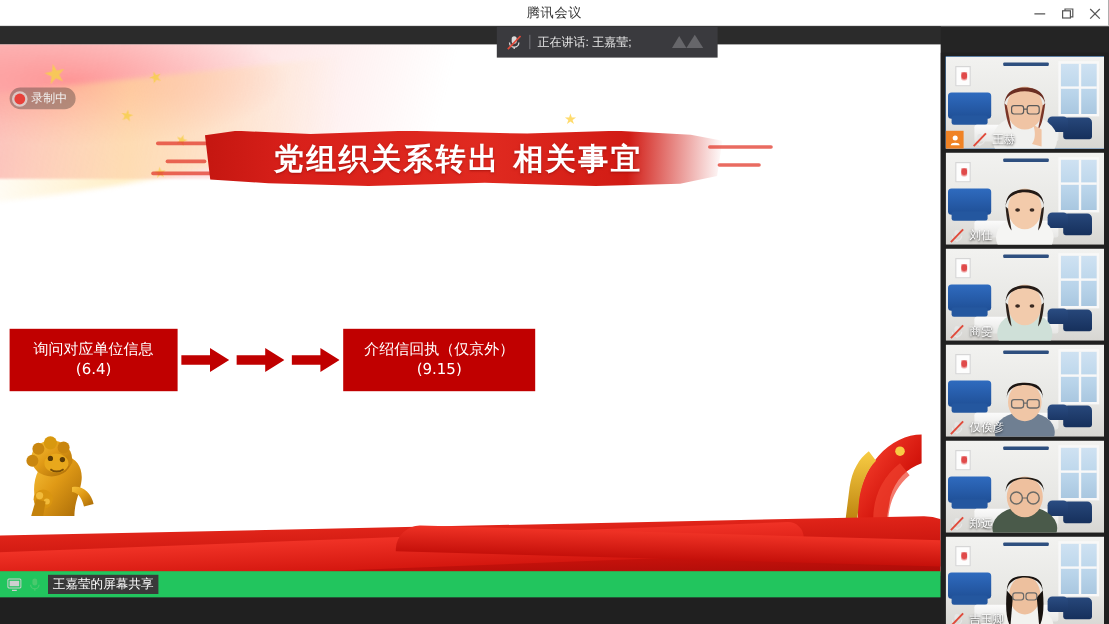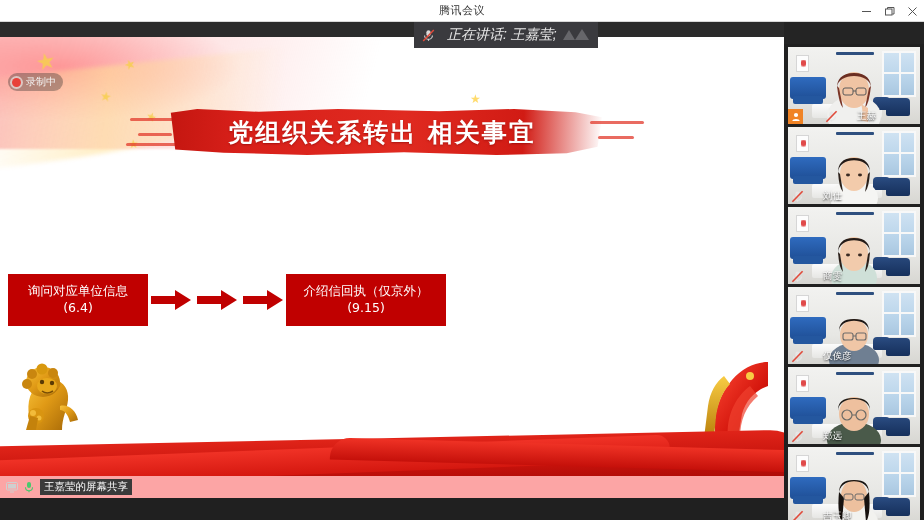--- a/index.html
+++ b/index.html
@@ -158,21 +158,21 @@
 
   
   .speaking {
     position: absolute; left: 414px; top: 0px; width: 184px; height: 26px;
     background: #3a3a3e; display: flex; align-items: center; gap: 6px;
     padding: 0 8px; z-index: 6;
   }
   .speaking .micoff { position: relative; width: 13px; height: 13px; flex: 0 0 13px; }
   .speaking .micoff svg { display: block; }
   .speaking .divider { width: 1px; height: 12px; background: #6a6a6e; }
-  .speaking .sp-text { font-size: 14px; color: #e8e8e8; white-space: nowrap; font-style: italic; }
+  .speaking .sp-text { font-size: 10px; color: #e8e8e8; white-space: nowrap; }
   .speaking .waves { margin-left: auto; display: flex; align-items: center; gap: 1px; opacity: .55; }
   .speaking .waves svg { display: block; }
 
   
   .strip {
     position: absolute; right: 0; top: 22px; width: 140px; height: 498px;
     background: #202020; padding: 3px 4px; display: flex; flex-direction: column; gap: 3px;
   }
   .tile {
     position: relative; width: 132px; height: 77px; background: #000; overflow: hidden;
@@ -221,38 +221,38 @@
     background: linear-gradient(180deg,#2b4d83 0%, #1b3766 100%); border-radius: 4px 4px 2px 2px;
   }
   .room .blind {
     position: absolute; left: 48px; top: 5px; width: 38px; height: 3px; background: #2e4f7f; border-radius: 1px;
   }
   .person { position: absolute; left: 50%; bottom: 0; transform: translateX(-50%); }
   .person svg { display: block; }
 
   .namebar {
     position: absolute; left: 0; bottom: 0; height: 15px;
-    display: flex; align-items: center; gap: 19px; padding: 0 4px 0 0;
+    display: flex; align-items: center; gap: 4px; padding: 0 4px 0 0;
   }
   .host-badge {
     width: 15px; height: 15px; background: #f08325;
     display: flex; align-items: center; justify-content: center;
   }
   .host-badge svg { display: block; }
   .mic-muted { width: 13px; height: 13px; margin-left: 3px; flex: 0 0 13px; }
   .mic-muted svg { display: block; }
   .pname {
     font-size: 9.5px; color: #ffffff; text-shadow: 0 1px 2px rgba(0,0,0,.9);
     white-space: nowrap;
   }
 
   
   .statusbar {
     position: absolute; left: 0; bottom: 0; width: 784px; height: 22px;
-    background: #fca5a5; display: flex; align-items: center; gap: 5px; padding: 0 6px;
+    background: #22c55e; display: flex; align-items: center; gap: 5px; padding: 0 6px;
   }
   .statusbar .sb-icon { width: 12px; height: 12px; flex: 0 0 12px; }
   .statusbar .sb-icon svg { display: block; }
   .statusbar .sb-text {
     font-size: 10.5px; color: #ffffff; background: #3a3a3a; padding: 1px 4px;
   }
 </style>
 </head>
 <body>
 

